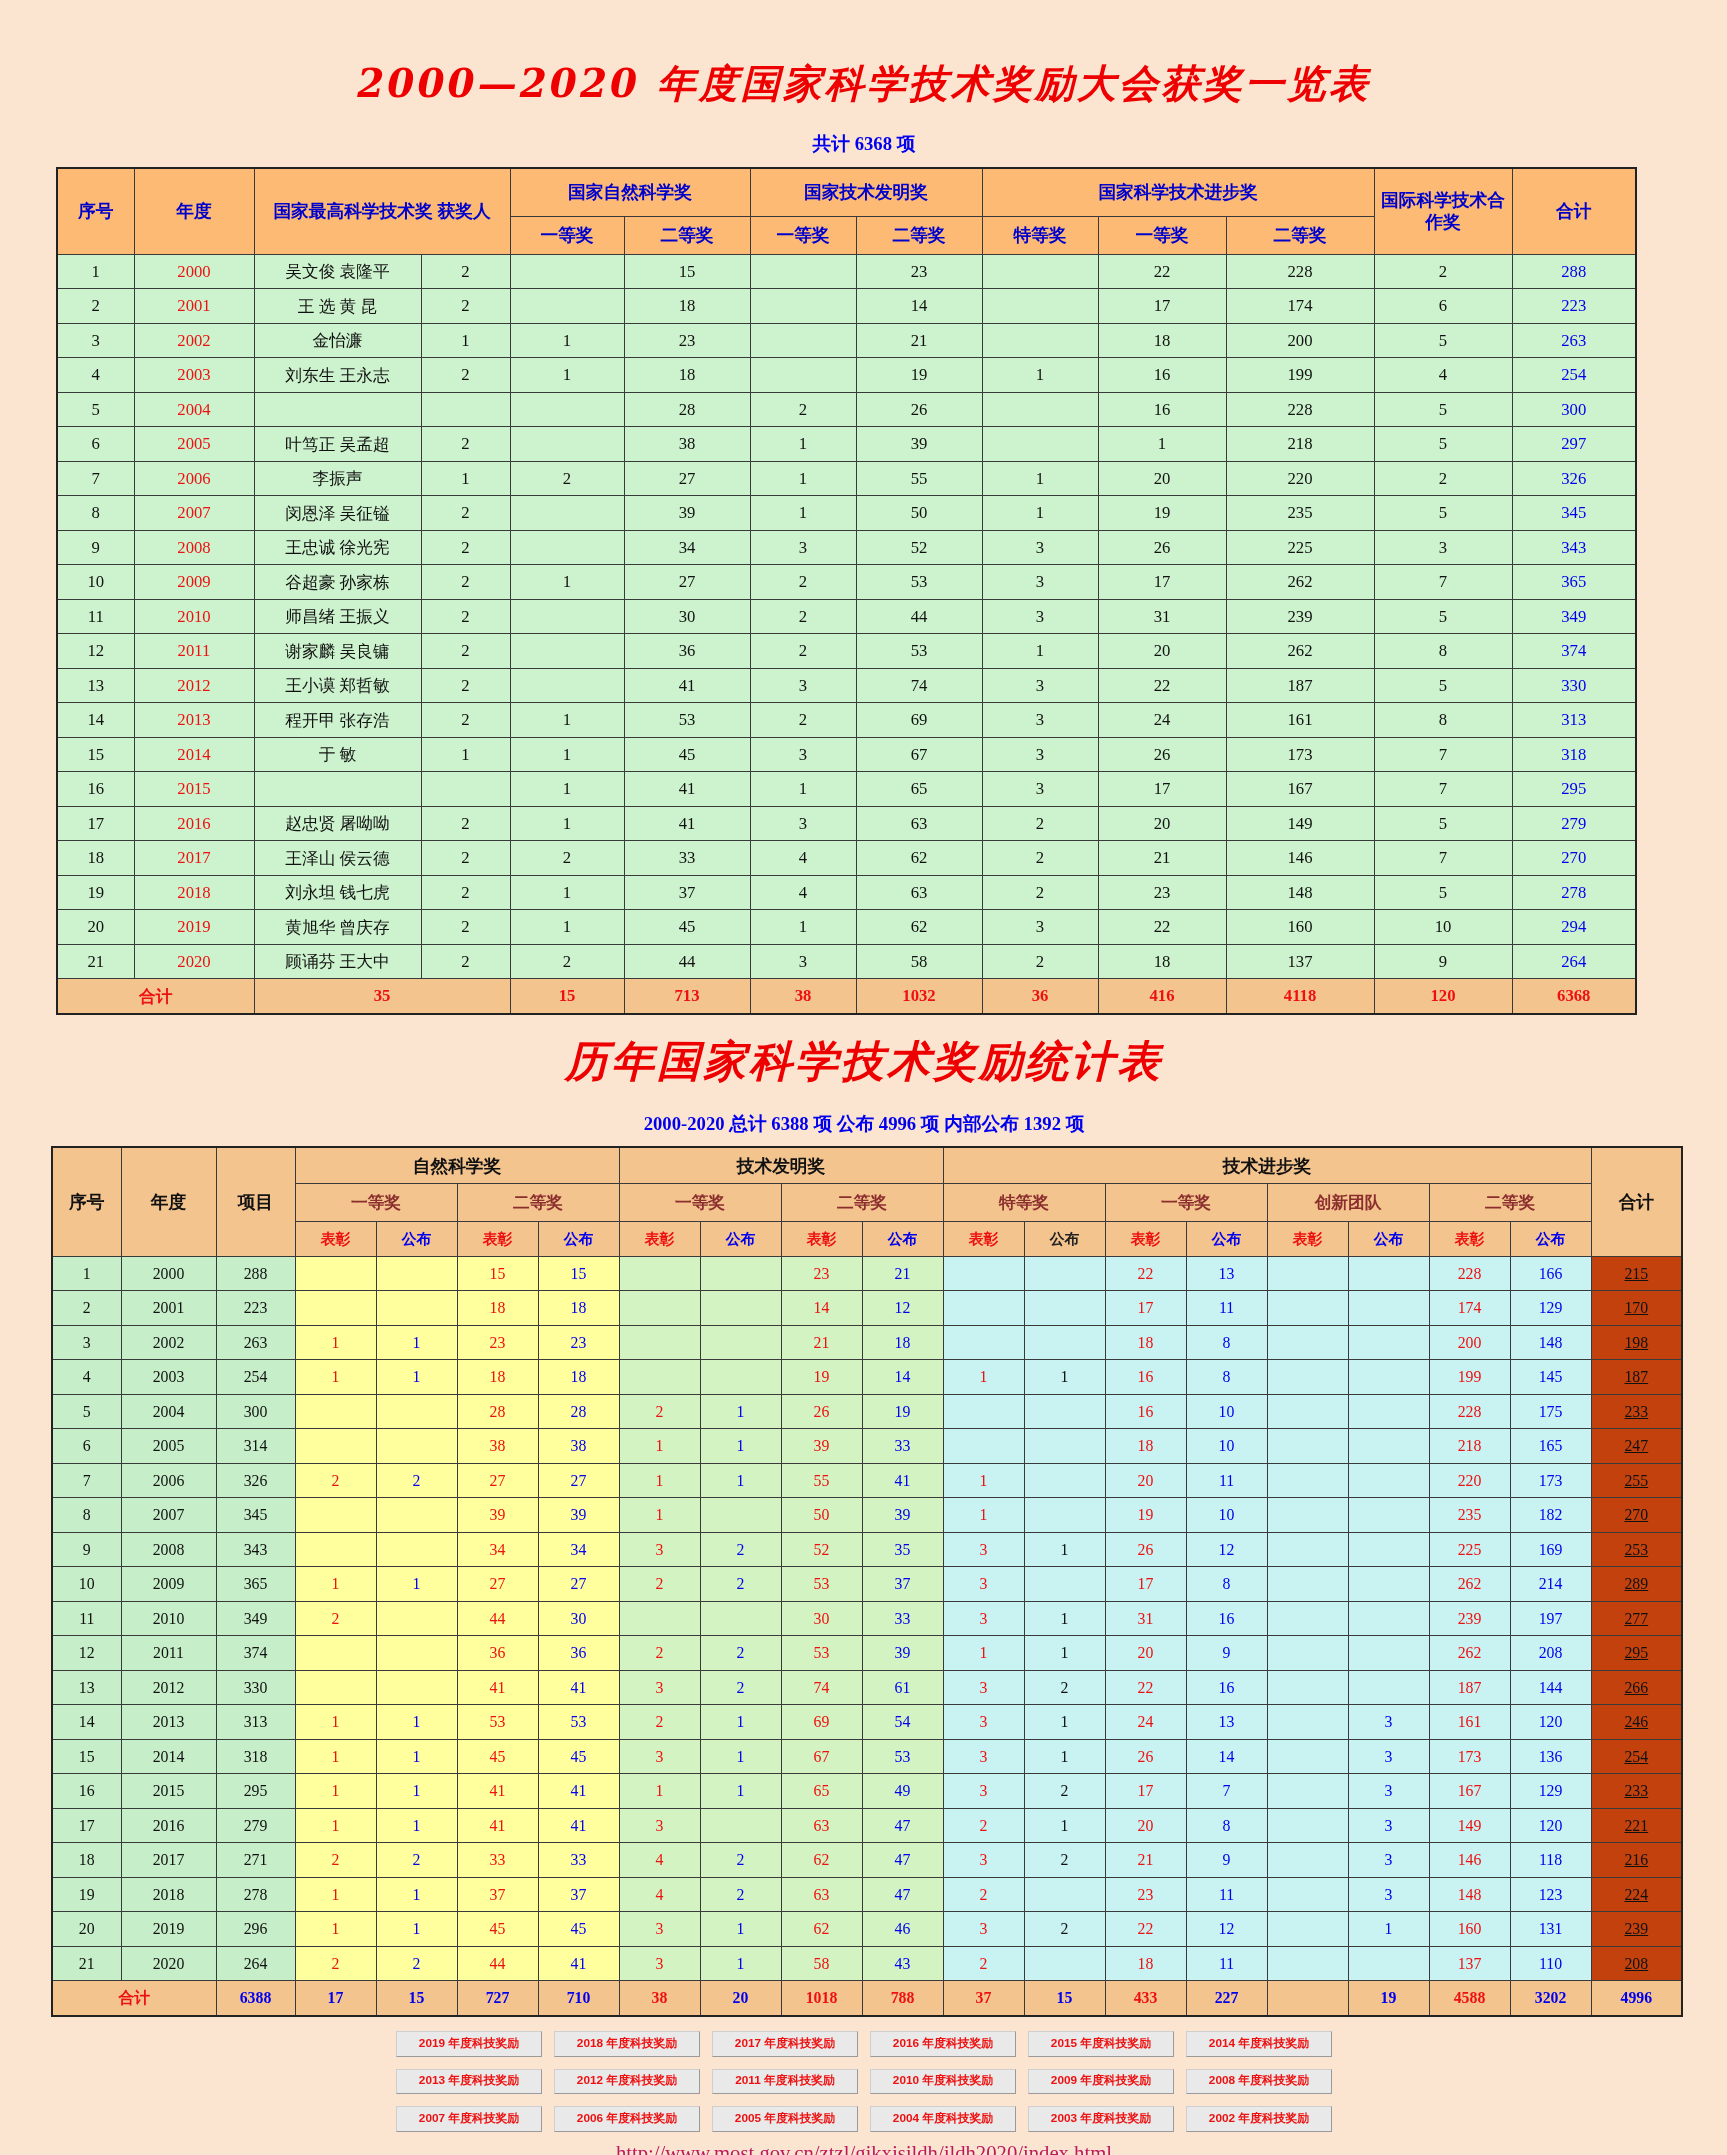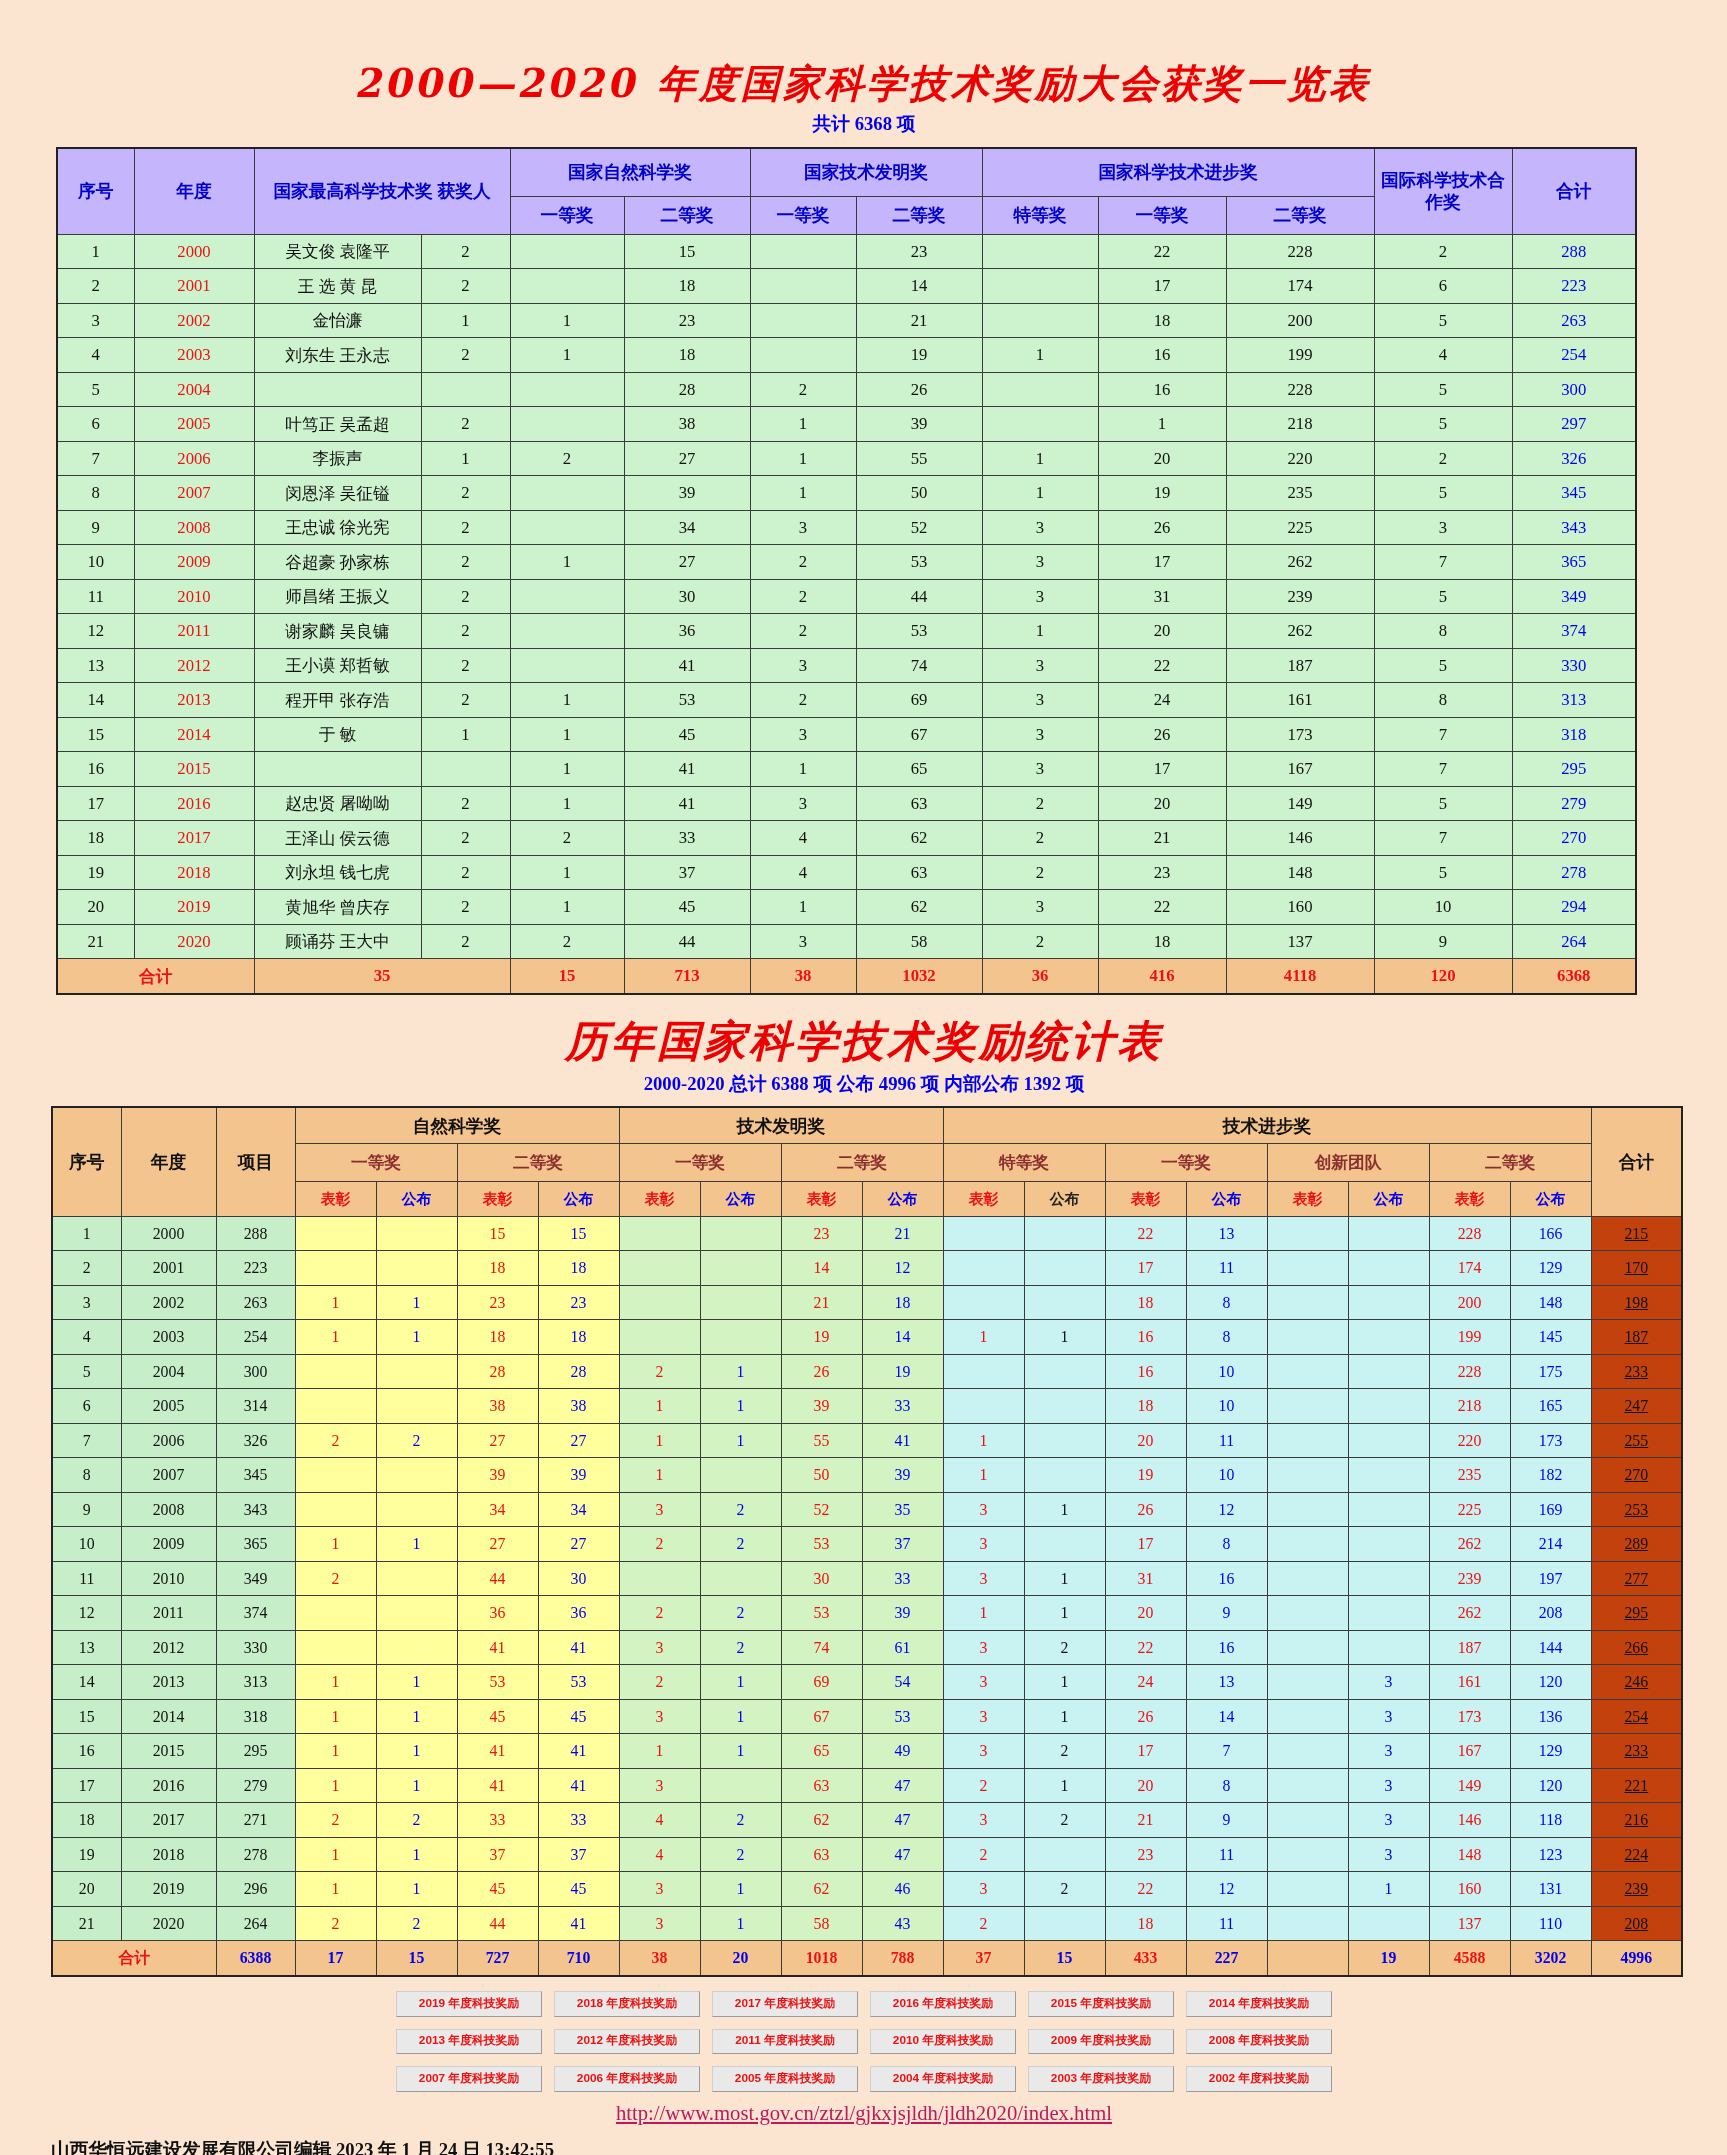--- a/index.html
+++ b/index.html
@@ -13,28 +13,28 @@
   .title-cal{
     text-align:center;color:#ee0000;
     font-family:"DejaVu Serif","Liberation Serif",serif;
     font-style:italic;font-weight:bold;letter-spacing:3px;
   }
   .title1{font-size:39px;padding-top:57px;}
   .title2{font-size:43px;padding-top:17.7px;}
   .subtl{
     text-align:center;color:#0000ee;font-weight:bold;
     font-family:"Liberation Serif","DejaVu Serif",serif;
-    font-size:18.7px;margin-top:0;margin-bottom:9.9px;
+    font-size:18.7px;margin-top:20px;margin-bottom:9.9px;
   }
   table{border-collapse:collapse;table-layout:fixed;}
   td{border:1px solid #3a3a3a;text-align:center;overflow:hidden;white-space:nowrap;
      font-family:"Liberation Serif","DejaVu Serif",serif;font-size:16.7px;color:#111;}
   
   .t1{width:1580px;margin-left:56px;border:2px solid #222;}
-  .t1 thead td{background:#c4b5fd;color:#0000cc;font-weight:bold;
+  .t1 thead td{background:#fdba74;color:#0000cc;font-weight:bold;
       font-family:"Liberation Sans","DejaVu Sans",sans-serif;font-size:17.7px;
       white-space:normal;line-height:1.25;}
   .t1 thead tr:first-child td{height:45px;}
   .t1 thead tr:last-child td{height:35px;}
   .t1 tbody td{background:#cdf3ce;height:31.5px;}
   .t1 td.yr{color:#ee1111;}
   .t1 td.bl{color:#0000ee;}
   .t1 tr.tot td{background:#f4c48e;color:#ee1111;font-weight:bold;}
   
   .t2{width:1625px;margin-left:51px;border:2px solid #222;}

